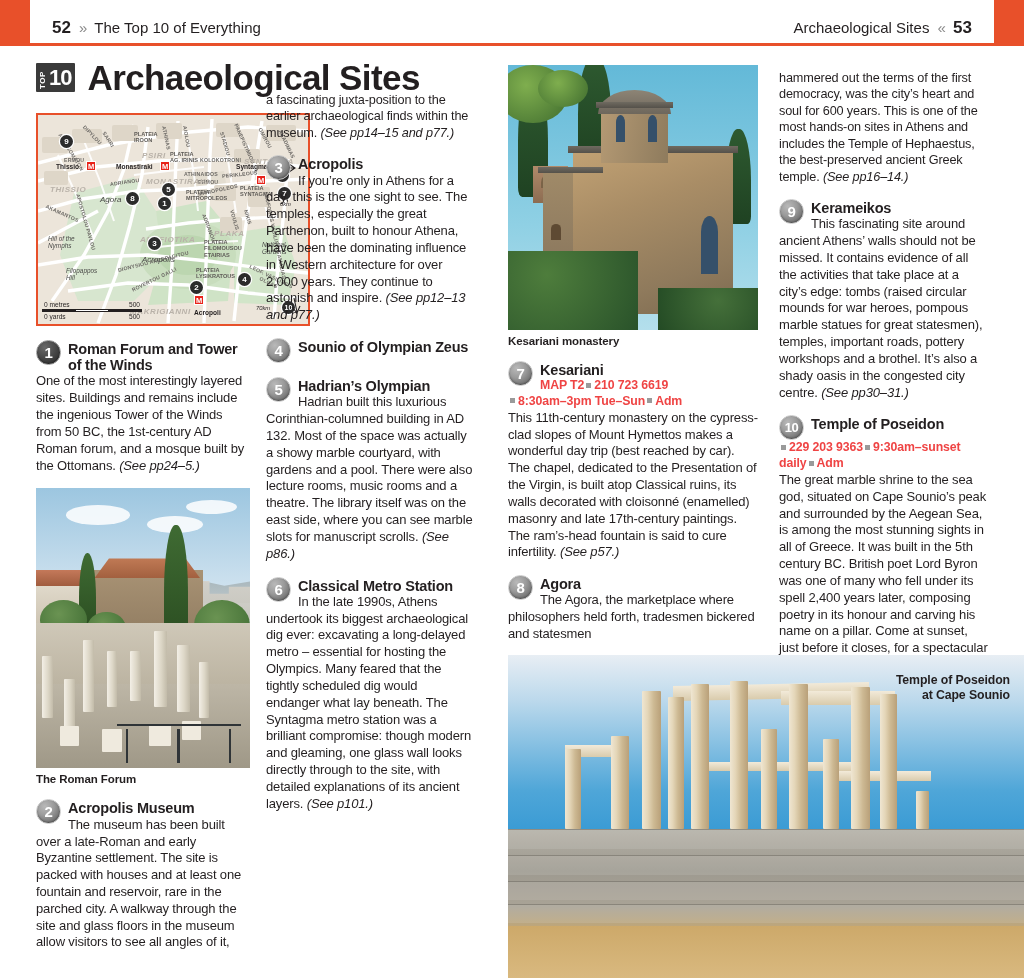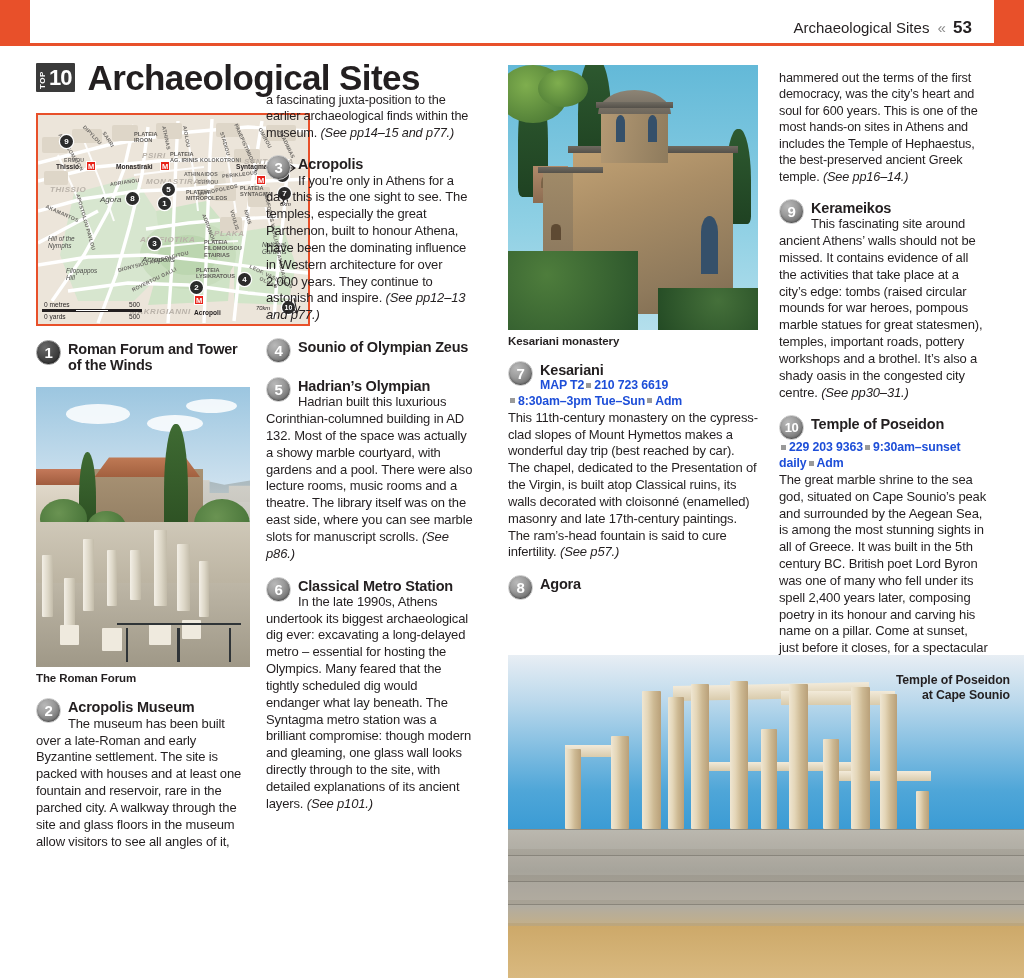--- a/index.html
+++ b/index.html
@@ -136,21 +136,21 @@
   }
   .bullet.dark {
     background: radial-gradient(circle at 34% 28%, #6a6a6a 0%, #4a4a4a 45%, #2e2e2e 85%);
     border: 1.5px solid #9a9a9a;
   }
   .ehead {
     font-size: 14.5px; font-weight: bold; color: #231f20;
     line-height: 1.12; letter-spacing: -0.2px; padding-top: 2px;
   }
   .meta {
-    font-size: 12.3px; font-weight: bold; color: #1d4ed8;
+    font-size: 12.3px; font-weight: bold; color: #ef4444;
     line-height: 1.28; letter-spacing: -0.1px;
   }
   .sq {
     display: inline-block; width: 5px; height: 5px;
     background: #9a9a9a; margin: 0 3px 1.5px 2px; vertical-align: middle;
   }
   .body {
     font-size: 13px; color: #231f20; line-height: 1.295;
     letter-spacing: -0.15px; text-align: left;
   }
@@ -245,20 +245,25 @@
     letter-spacing: -0.1px;
   }
 </style>
 </head>
 <body>
 
 <div class="page-header">
   <div class="hdr-tab-left"></div>
   <div class="hdr-tab-right"></div>
   <div class="hdr-rule"></div>
+  <div class="hdr-left">
+    <span class="folio">52</span>
+    <span class="chev">»</span>
+    <span>The Top 10 of Everything</span>
+  </div>
   <div class="hdr-right">
     <span>Archaeological Sites</span>
     <span class="chev">«</span>
     <span class="folio">53</span>
   </div>
 </div>
 
 <div class="title-row">
   <div class="top10-badge">
     <span class="tword">TOP</span>
@@ -415,20 +420,21 @@
         <span>500</span>
       </div>
     </div>
   </div>
 
   <div class="entry">
     <div class="entry-head">
       <div class="bullet dark">1</div>
       <div class="ehead">Roman Forum and Tower of the Winds</div>
     </div>
+    <div class="body"><span>One of the most interestingly layered sites. Buildings and remains include the ingenious Tower of the Winds from 50 BC, the 1st-century AD Roman forum, and a mosque built by the Ottomans. </span><span class="ital">(See pp24–5.)</span></div>
   </div>
 
   <div class="photo ph-forum">
     <div class="rf-sky"></div>
     <div class="rf-cloud" style="left:14%; top:6%; width:30%; height:7%;"></div>
     <div class="rf-cloud" style="left:52%; top:10%; width:26%; height:6%;"></div>
     <div class="rf-cloud" style="left:70%; top:4%; width:24%; height:5%;"></div>
     <div class="rf-hills"></div>
     <div class="rf-city"></div>
     <div class="rf-house"></div>
@@ -543,20 +549,21 @@
     <div class="meta">
       <span class="sq"></span><span>8:30am–3pm Tue–Sun</span><span class="sq"></span><span>Adm</span>
     </div>
     <div class="body"><span>This 11th-century monastery on the cypress-clad slopes of Mount Hymettos makes a wonderful day trip (best reached by car). The chapel, dedicated to the Presentation of the Virgin, is built atop Classical ruins, its walls decorated with cloisonné (enamelled) masonry and late 17th-century paintings. The ram’s-head fountain is said to cure infertility. </span><span class="ital">(See p57.)</span></div>
   </div>
 
   <div class="entry">
     <div class="entry-head">
       <div class="bullet">8</div>
       <div class="ehead">Agora</div>
+      <div class="body">The Agora, the marketplace where philosophers held forth, tradesmen bickered and statesmen</div>
     </div>
   </div>
 </div>
 
 <div class="col col4">
   <div class="cont"><span>hammered out the terms of the first democracy, was the city’s heart and soul for 600 years. This is one of the most hands-on sites in Athens and includes the Temple of Hephaestus, the best-preserved ancient Greek temple. </span><span class="ital">(See pp16–14.)</span></div>
 
   <div class="entry">
     <div class="entry-head">
       <div class="bullet">9</div>

